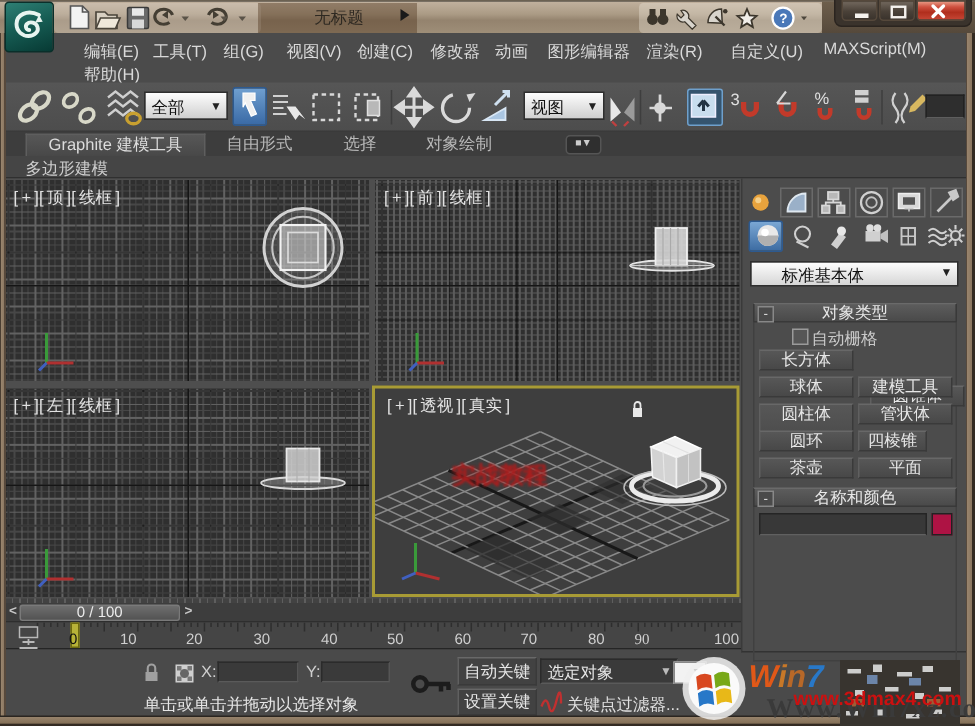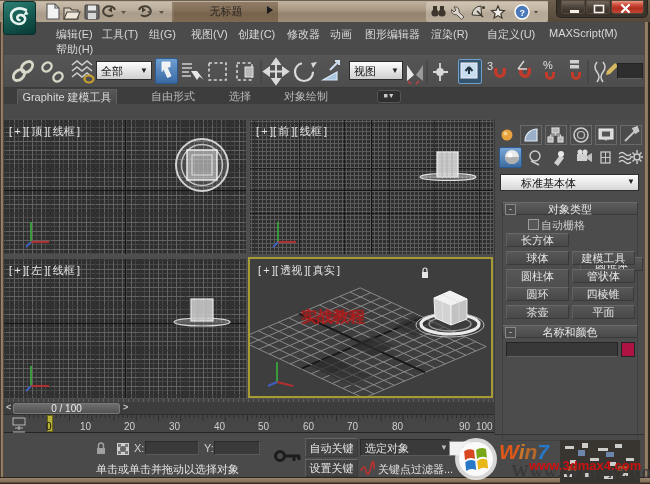--- a/index.html
+++ b/index.html
@@ -26,21 +26,21 @@
 
 #menubar{left:3px;top:22px;width:641px;height:33px;background:#4b4b4b;font-size:11px;color:#d9d9d9;}
 .mi{position:absolute;top:5px;white-space:nowrap;}
 .mi2{position:absolute;top:20px;white-space:nowrap;}
 
 #toolbar{left:3px;top:55px;width:641px;height:33px;background:linear-gradient(180deg,#565656,#4d4d4d);border-bottom:1px solid #3a3a3a;box-sizing:border-box;}
 
 #ribtabs{left:3px;top:88px;width:641px;height:16px;background:#3d3d3d;font-size:11px;}
 #ribrow2{left:3px;top:104px;width:641px;height:15px;background:#454545;border-bottom:1px solid #303030;box-sizing:border-box;font-size:11px;color:#cccccc;}
 .rtab{position:absolute;top:1px;height:15px;line-height:15px;color:#b9b9b9;text-align:center;}
-#rtab-active{left:14px;width:100px;background:linear-gradient(180deg,#575757,#484848);border:1px solid #5e5e5e;border-bottom:none;color:#dcdcdc;box-sizing:border-box;}
+#rtab-active{left:14px;width:120px;background:linear-gradient(180deg,#575757,#484848);border:1px solid #5e5e5e;border-bottom:none;color:#dcdcdc;box-sizing:border-box;}
 
 .vp{position:absolute;background-color:#2f2f2f;overflow:hidden;}
 .gridf{position:absolute;left:0;top:0;width:100%;height:100%;
  background-image:
   repeating-linear-gradient(to right,rgba(0,0,0,0.45) 0 1px,transparent 1px 45px),
   repeating-linear-gradient(to bottom,rgba(0,0,0,0.45) 0 1px,transparent 1px 45px),
   repeating-linear-gradient(to right,#5b5b5b 0 1px,transparent 1px 4px),
   repeating-linear-gradient(to bottom,#5b5b5b 0 1px,transparent 1px 4px);}
 .grid{position:absolute;left:0;top:0;width:100%;height:100%;
  background-image:
@@ -191,20 +191,23 @@
 
     <div class="abs" style="left:614px;top:8px;width:26px;height:16px;background:#2e2e2e;border:1px solid #222;border-bottom-color:#5e5e5e;box-sizing:border-box;"></div>
   </div>
   <div class="abs" id="ribtabs">
     <div class="rtab" id="rtab-active">Graphite 建模工具</div>
     <span class="rtab" style="left:142px;width:56px">自由形式</span>
     <span class="rtab" style="left:220px;width:34px">选择</span>
     <span class="rtab" style="left:278px;width:50px">对象绘制</span>
     <span class="rtab" style="left:374px;width:22px;height:11px;top:2px;background:#2f2f2f;border:1px solid #555;border-radius:3px;line-height:10px;font-size:7px;color:#ccc;">■▼</span>
   </div>
+  <div class="abs" id="ribrow2">
+      <span style="position:absolute;left:14px;top:1px">多边形建模</span>
+    </div>
 
   
   <div class="abs" style="left:3px;top:1px;width:33px;height:34px;z-index:5;background:linear-gradient(160deg,#2e7f74 0%,#175e55 45%,#073a34 100%);border:1px solid #0a2f2a;border-radius:3px;box-sizing:border-box;">
     <svg width="31" height="32" viewBox="0 0 31 32">
       <path d="M22 8 C14 4 7 8 7 14 C7 19 11 22 15 22 C19 22 22 19 21 16 C20 13 16 12 14 14 C12.5 15.5 13.5 18 15.5 18" fill="none" stroke="#e8f4f0" stroke-width="2.6" stroke-linecap="round"></path>
       <path d="M22 8 l2.5 4.5 -5 0.5 z" fill="#e8f4f0"></path>
     </svg>
   </div>
   <svg class="abs" style="left:40px;top:2px;z-index:5" width="240" height="19">
 
@@ -393,21 +396,21 @@
     <div style="position:absolute;left:44px;top:0;width:6px;height:17px;background:#b8b238;border:1px solid #6e6a10;box-sizing:border-box;"></div>
     <span style="position:absolute;left:43px;top:6px;font-size:10px;color:#111;">0</span>
     <span style="position:absolute;left:77px;top:6px;">10</span>
       <span style="position:absolute;left:121px;top:6px;">20</span>
     <span style="position:absolute;left:166px;top:6px;">30</span>
       <span style="position:absolute;left:211px;top:6px;">40</span>
     <span style="position:absolute;left:255px;top:6px;">50</span>
       <span style="position:absolute;left:300px;top:6px;">60</span>
     <span style="position:absolute;left:344px;top:6px;">70</span>
       <span style="position:absolute;left:389px;top:6px;">80</span>
-    <span style="position:absolute;left:456px;top:6px;">90</span>
+    <span style="position:absolute;left:420px;top:6px;font-family:Liberation Serif, serif;">90</span>
       <span style="position:absolute;left:473px;top:6px;">100</span>
   </div>
   <div class="abs" id="statusbar">
 
 
     <svg style="position:absolute;left:92px;top:8px" width="40" height="16">
       <rect x="2" y="7" width="8" height="6" fill="#a0a0a0"></rect>
         <path d="M3.5 7 v-2.5 a2.5 2.5 0 0 1 5 0 V7" fill="none" stroke="#a0a0a0" stroke-width="1.4"></path>
       <rect x="22" y="2" width="12" height="12" fill="#cfcfcf"></rect>
         <circle cx="28" cy="8" r="3" fill="#666"></circle>
@@ -665,21 +668,21 @@
     <div class="abs" style="left:7px;top:96px;width:136px;height:226px;border:1px solid #404040;border-top:none;box-sizing:border-box;"></div>
     <div class="abs" style="left:33px;top:100px;width:9px;height:9px;border:1px solid #9a9a9a;background:#565656;"></div>
     <span class="abs" style="left:46px;top:99px;font-size:11px;color:#c9c9c9;">自动栅格</span>
     <div class="pbtn" style="left:11px;top:114px;width:63px;height:14px;">长方体</div>
     <div class="pbtn" style="left:85px;top:114px;width:63px;height:14px;margin-top:24px;">圆锥体</div>
     <div class="pbtn" style="left:11px;top:132px;width:63px;height:14px;">球体</div>
     <div class="pbtn" style="left:77px;top:132px;width:63px;height:14px;">建模工具</div>
     <div class="pbtn" style="left:11px;top:150px;width:63px;height:31px;">圆柱体</div>
     <div class="pbtn" style="left:77px;top:150px;width:63px;height:14px;">管状体</div>
     <div class="pbtn" style="left:11px;top:168px;width:63px;height:14px;">圆环</div>
-    <div class="pbtn" style="left:77px;top:168px;width:62px;height:14px;">四棱锥</div>
+    <div class="pbtn" style="left:77px;top:168px;width:46px;height:14px;">四棱锥</div>
     <div class="pbtn" style="left:11px;top:186px;width:63px;height:14px;">茶壶</div>
     <div class="pbtn" style="left:77px;top:186px;width:63px;height:14px;">平面</div>
 
     <div class="rollhead" style="top:206px;">名称和颜色<span style="position:absolute;left:2px;top:1px;width:9px;height:9px;border:1px solid #888;background:#4a4a4a;font-size:9px;line-height:8px;color:#ddd;">-</span></div>
     <div class="abs" style="left:11px;top:223px;width:112px;height:15px;background:#383838;border:1px solid #252525;border-bottom-color:#606060;box-sizing:border-box;"></div>
     <div class="abs" style="left:126px;top:223px;width:14px;height:15px;background:#ae1344;border:1px solid #222;box-sizing:border-box;"></div>
   </div>
   <div class="abs" id="brdL"></div>
   <div class="abs" id="brdR"></div>
   <div class="abs" id="brdB"></div>

